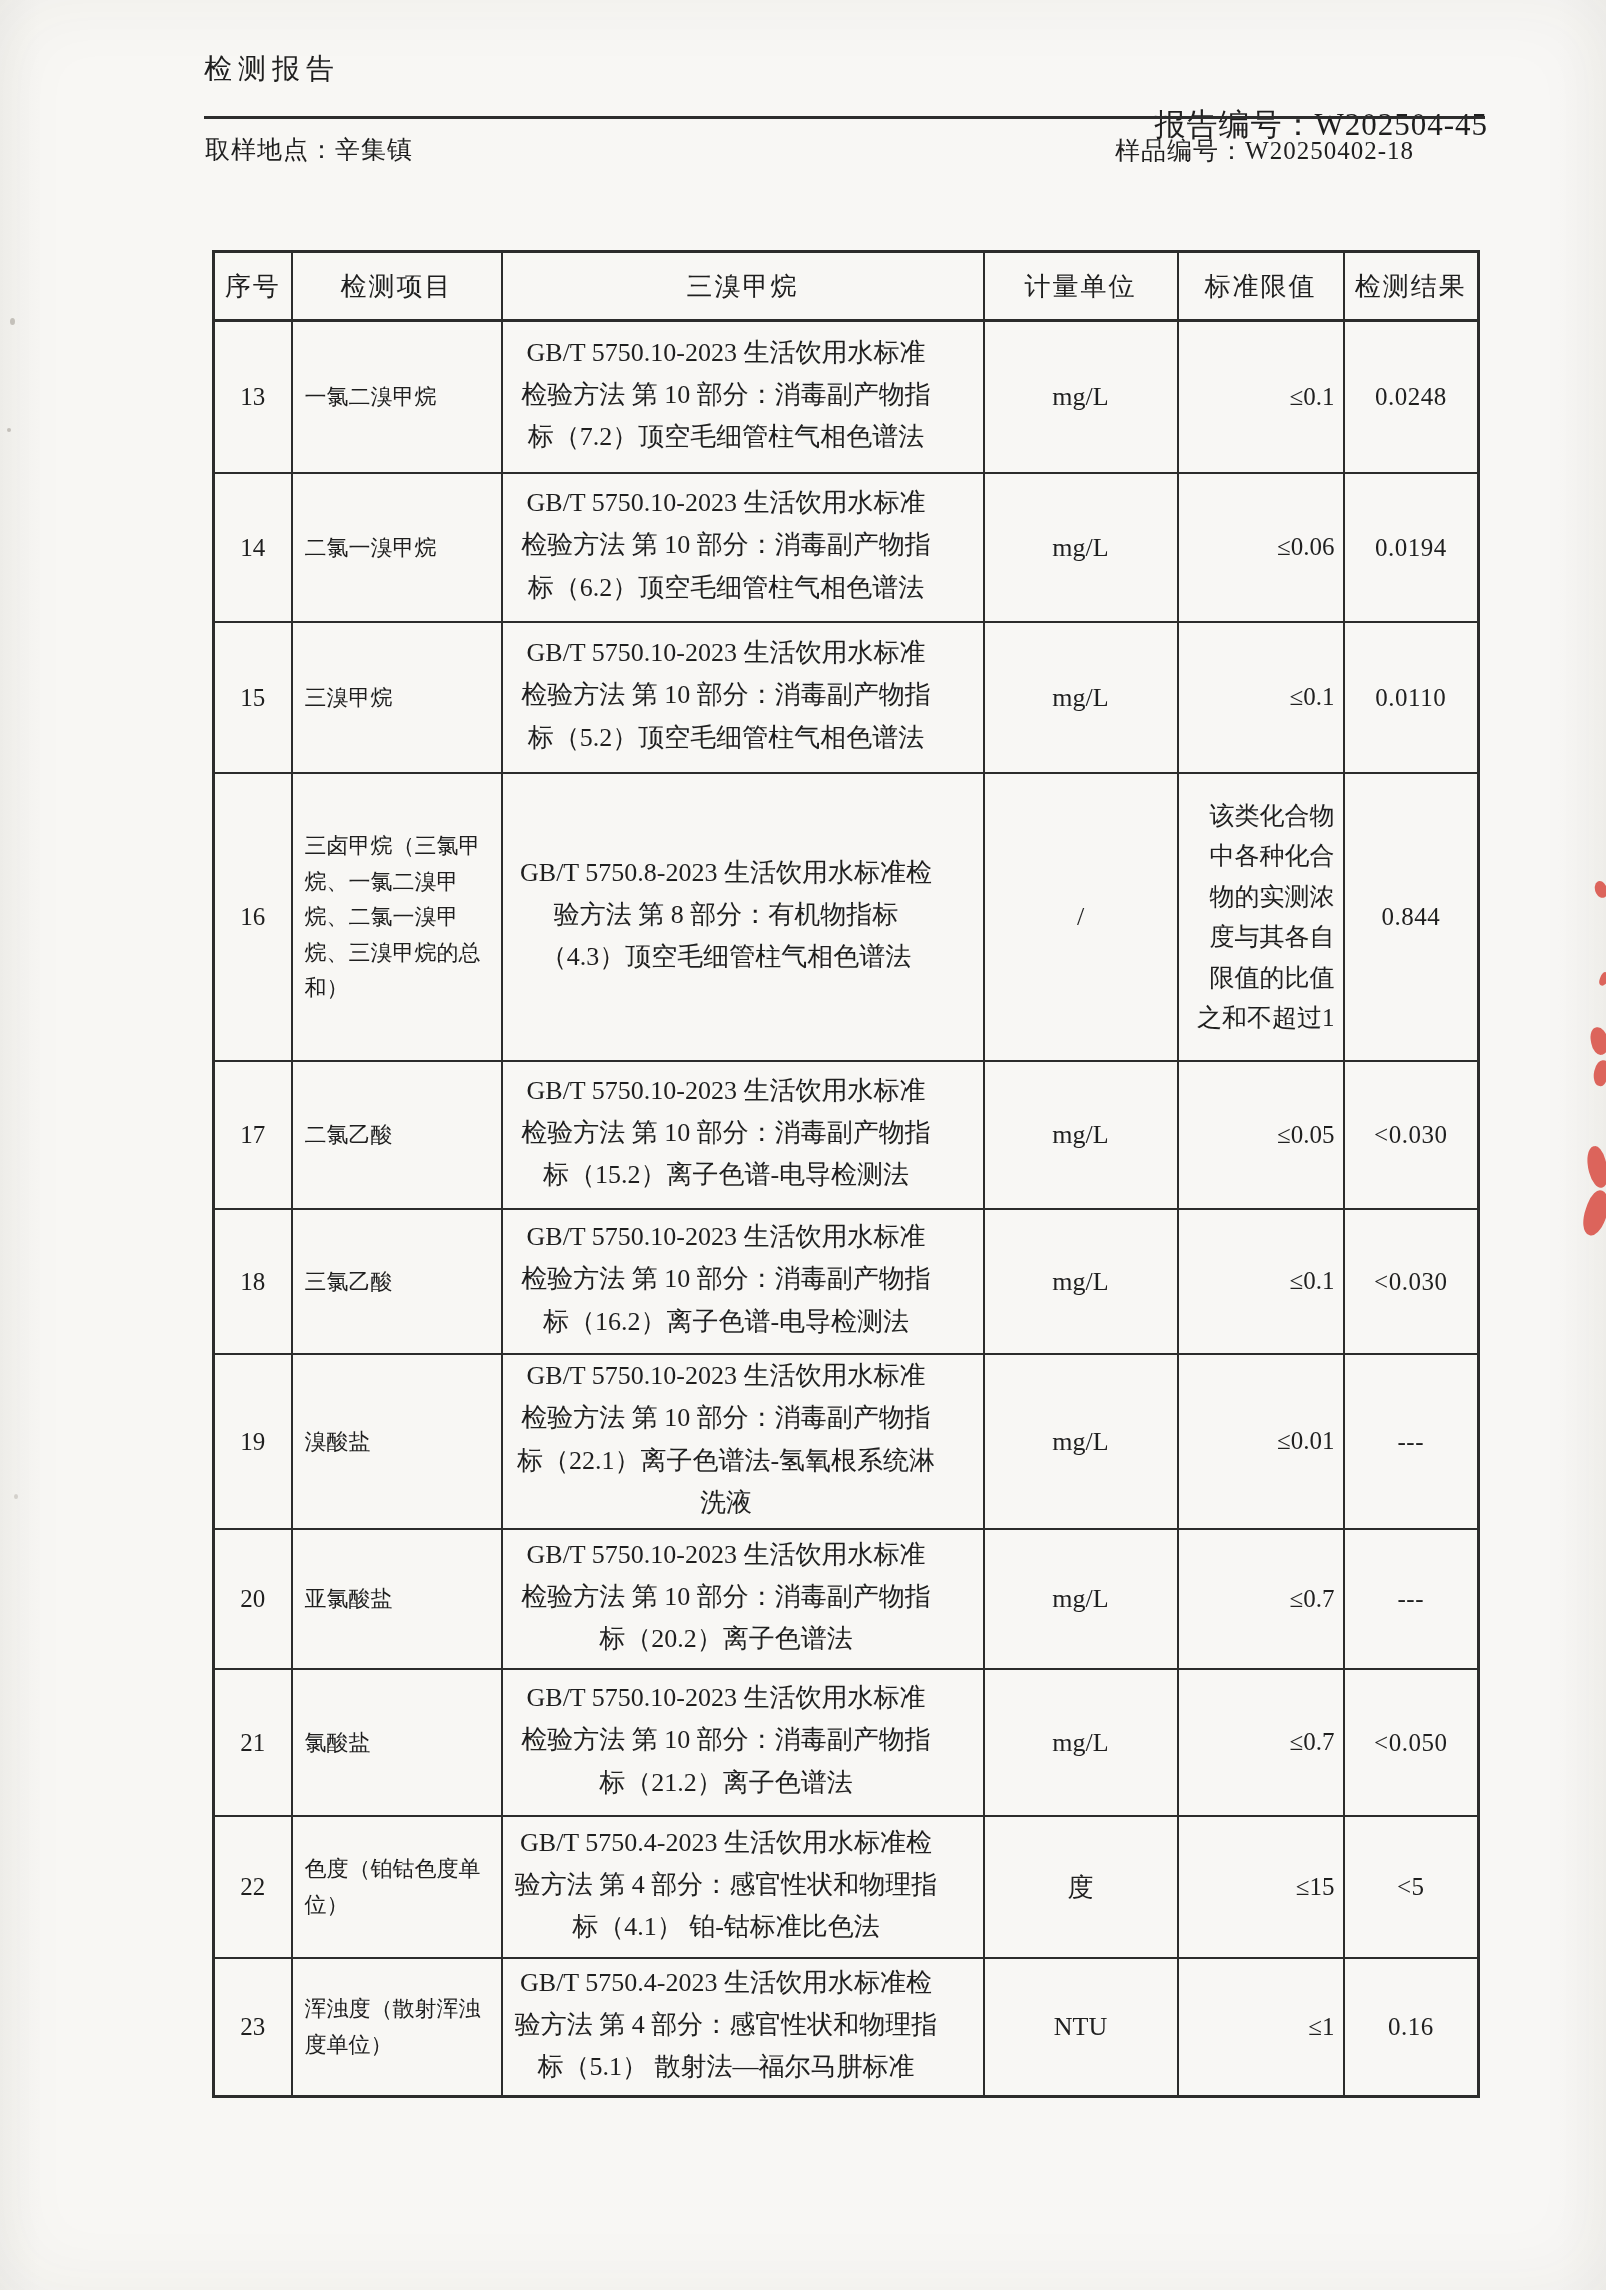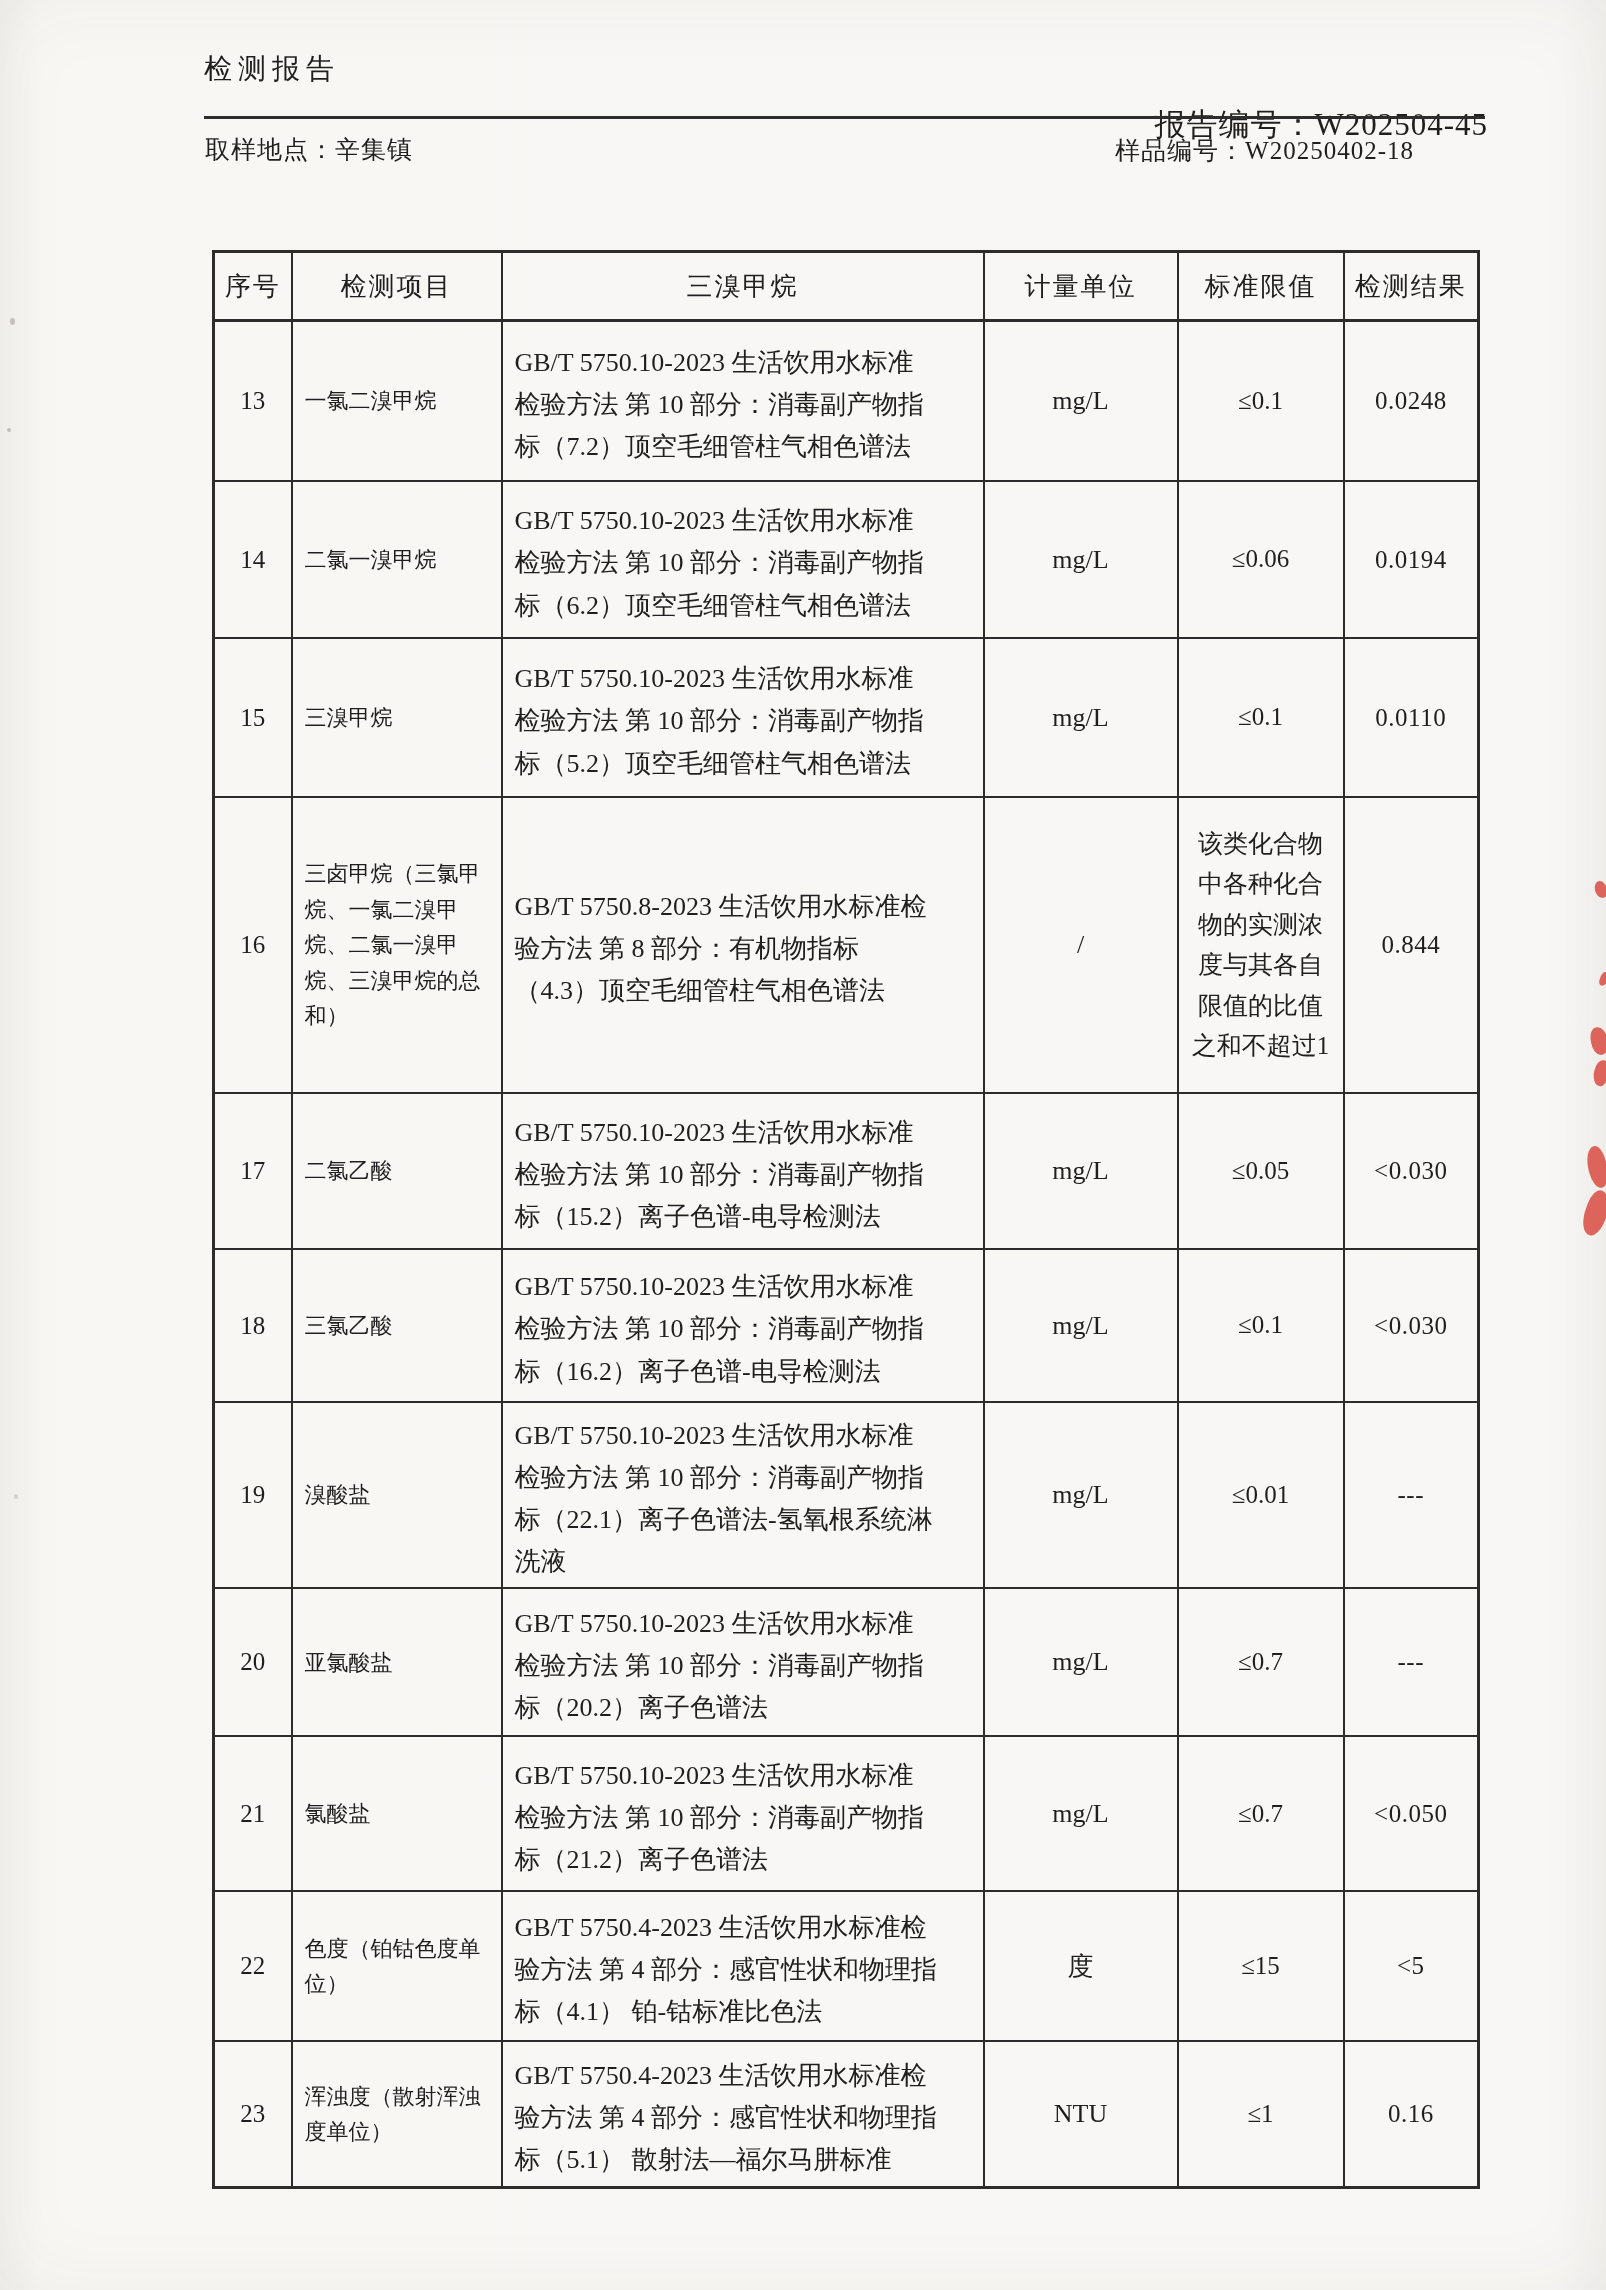--- a/index.html
+++ b/index.html
@@ -46,23 +46,23 @@
     vertical-align:middle;
     font-weight:normal;
     overflow:hidden;
   }
   table.results th{
     height:64px;font-size:26px;text-align:center;letter-spacing:2px;
     border-bottom-width:3px;
   }
   .c-no{font-size:25px;text-align:center;}
   .c-item{font-size:22px;text-align:left;padding:4px 10px 4px 12px;line-height:1.62;}
-  .c-basis{font-size:26px;text-align:left;padding:12px 45px 4px 12px;line-height:1.62;}
+  .c-basis{font-size:26px;text-align:center;padding:0 45px 4px 12px;line-height:1.62;}
   .c-unit{font-size:26px;text-align:center;}
-  .c-limit{font-size:25px;text-align:center;padding:4px 8px;line-height:1.62;}
+  .c-limit{font-size:25px;text-align:right;padding:4px 8px;line-height:1.62;}
   .c-result{font-size:25px;text-align:center;letter-spacing:.5px;}
   .c-section{font-size:26px;text-align:left;padding-left:14px;letter-spacing:1px;}
   .row-13 td{height:142px}
   .row-14 td{height:139px}
   .row-15 td{height:141px}
   .row-16 td{height:278px}
   .row-17 td{height:138px}
   .row-18 td{height:135px}
   .row-19 td{height:165px}
   .row-20 td{height:130px}

